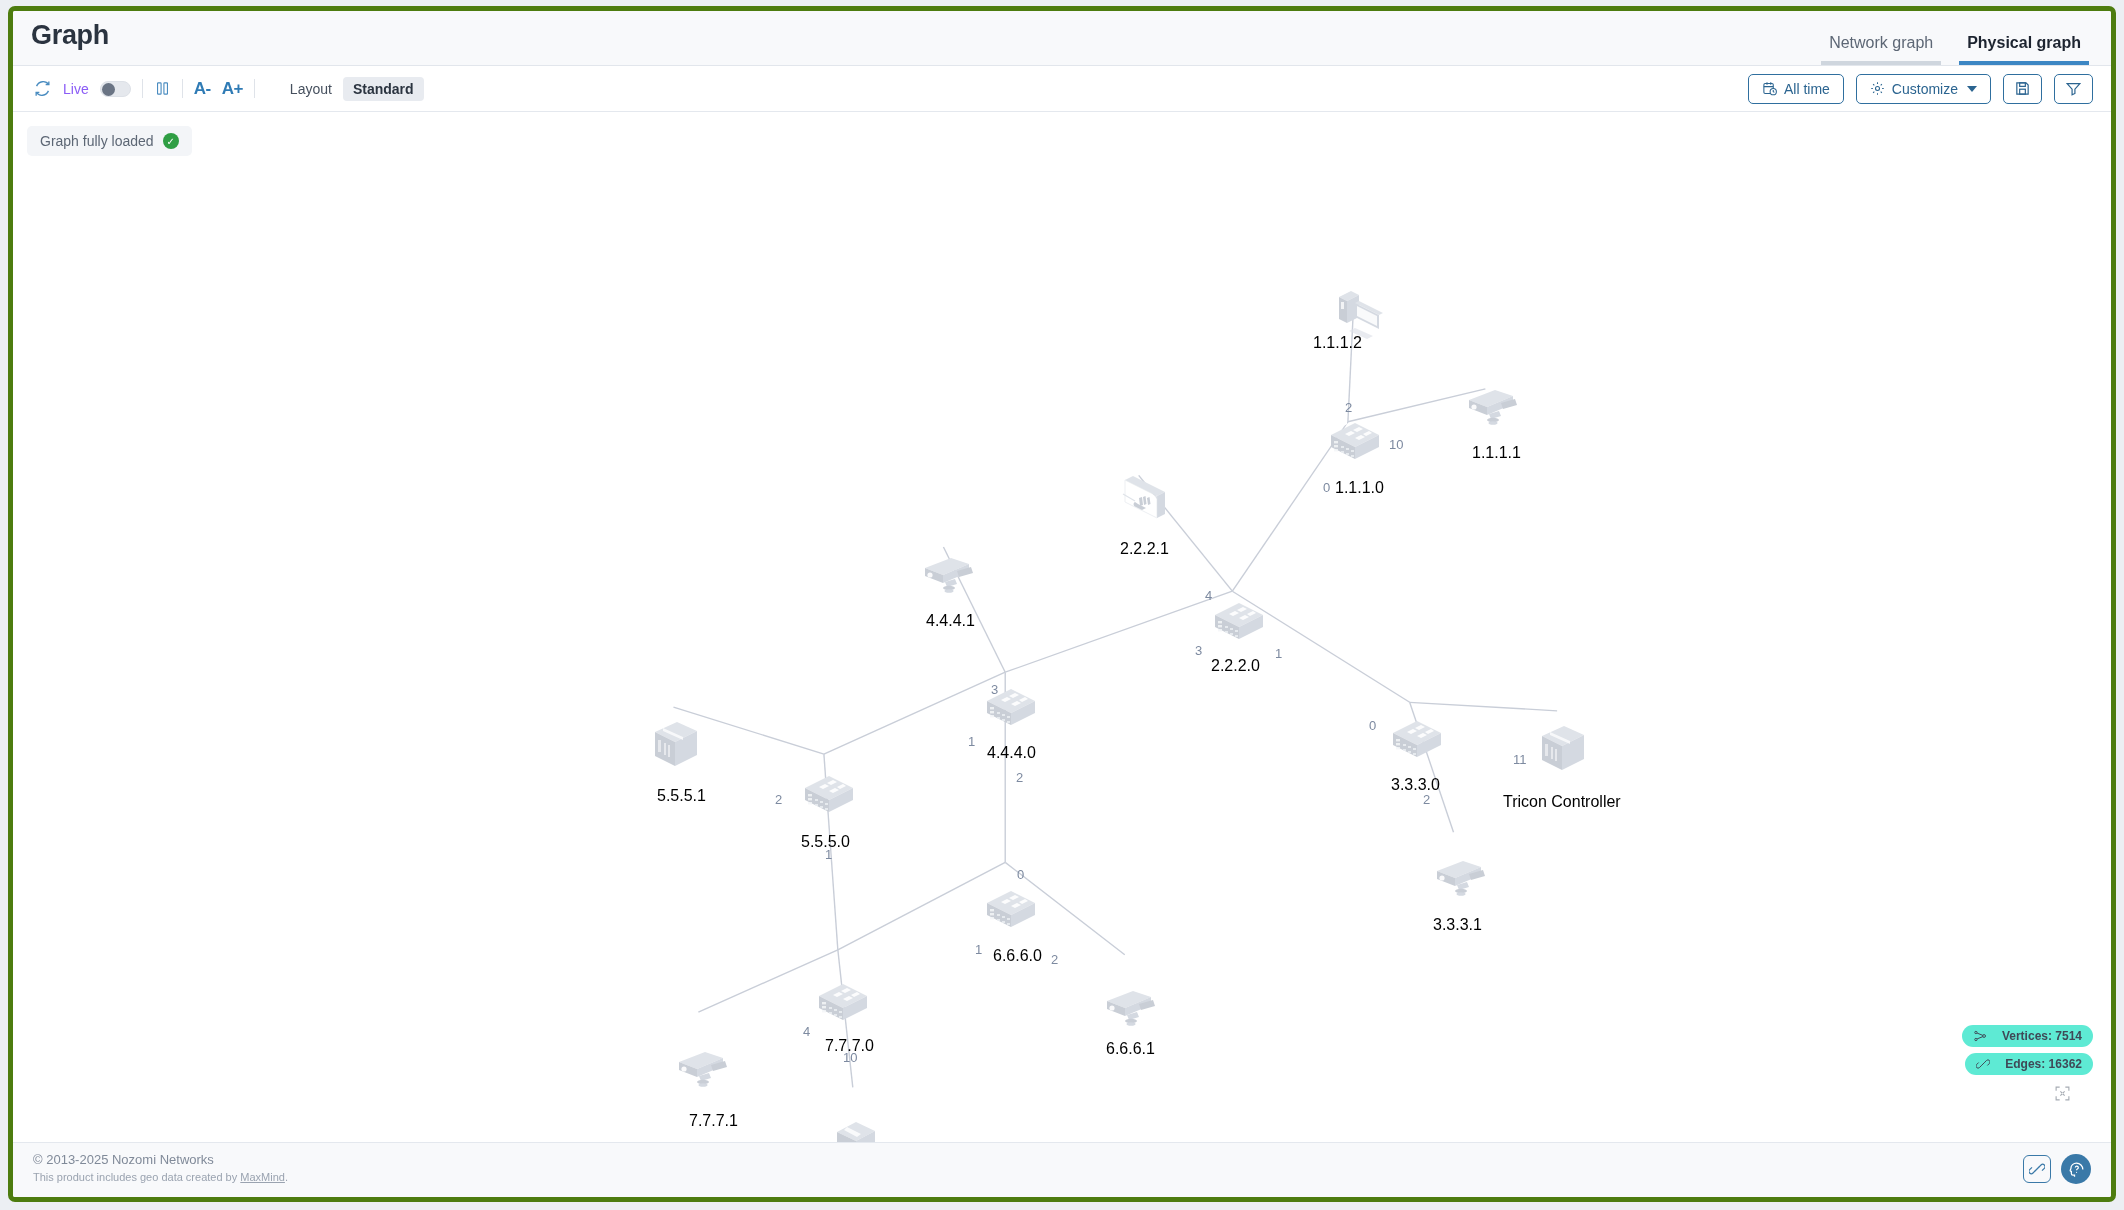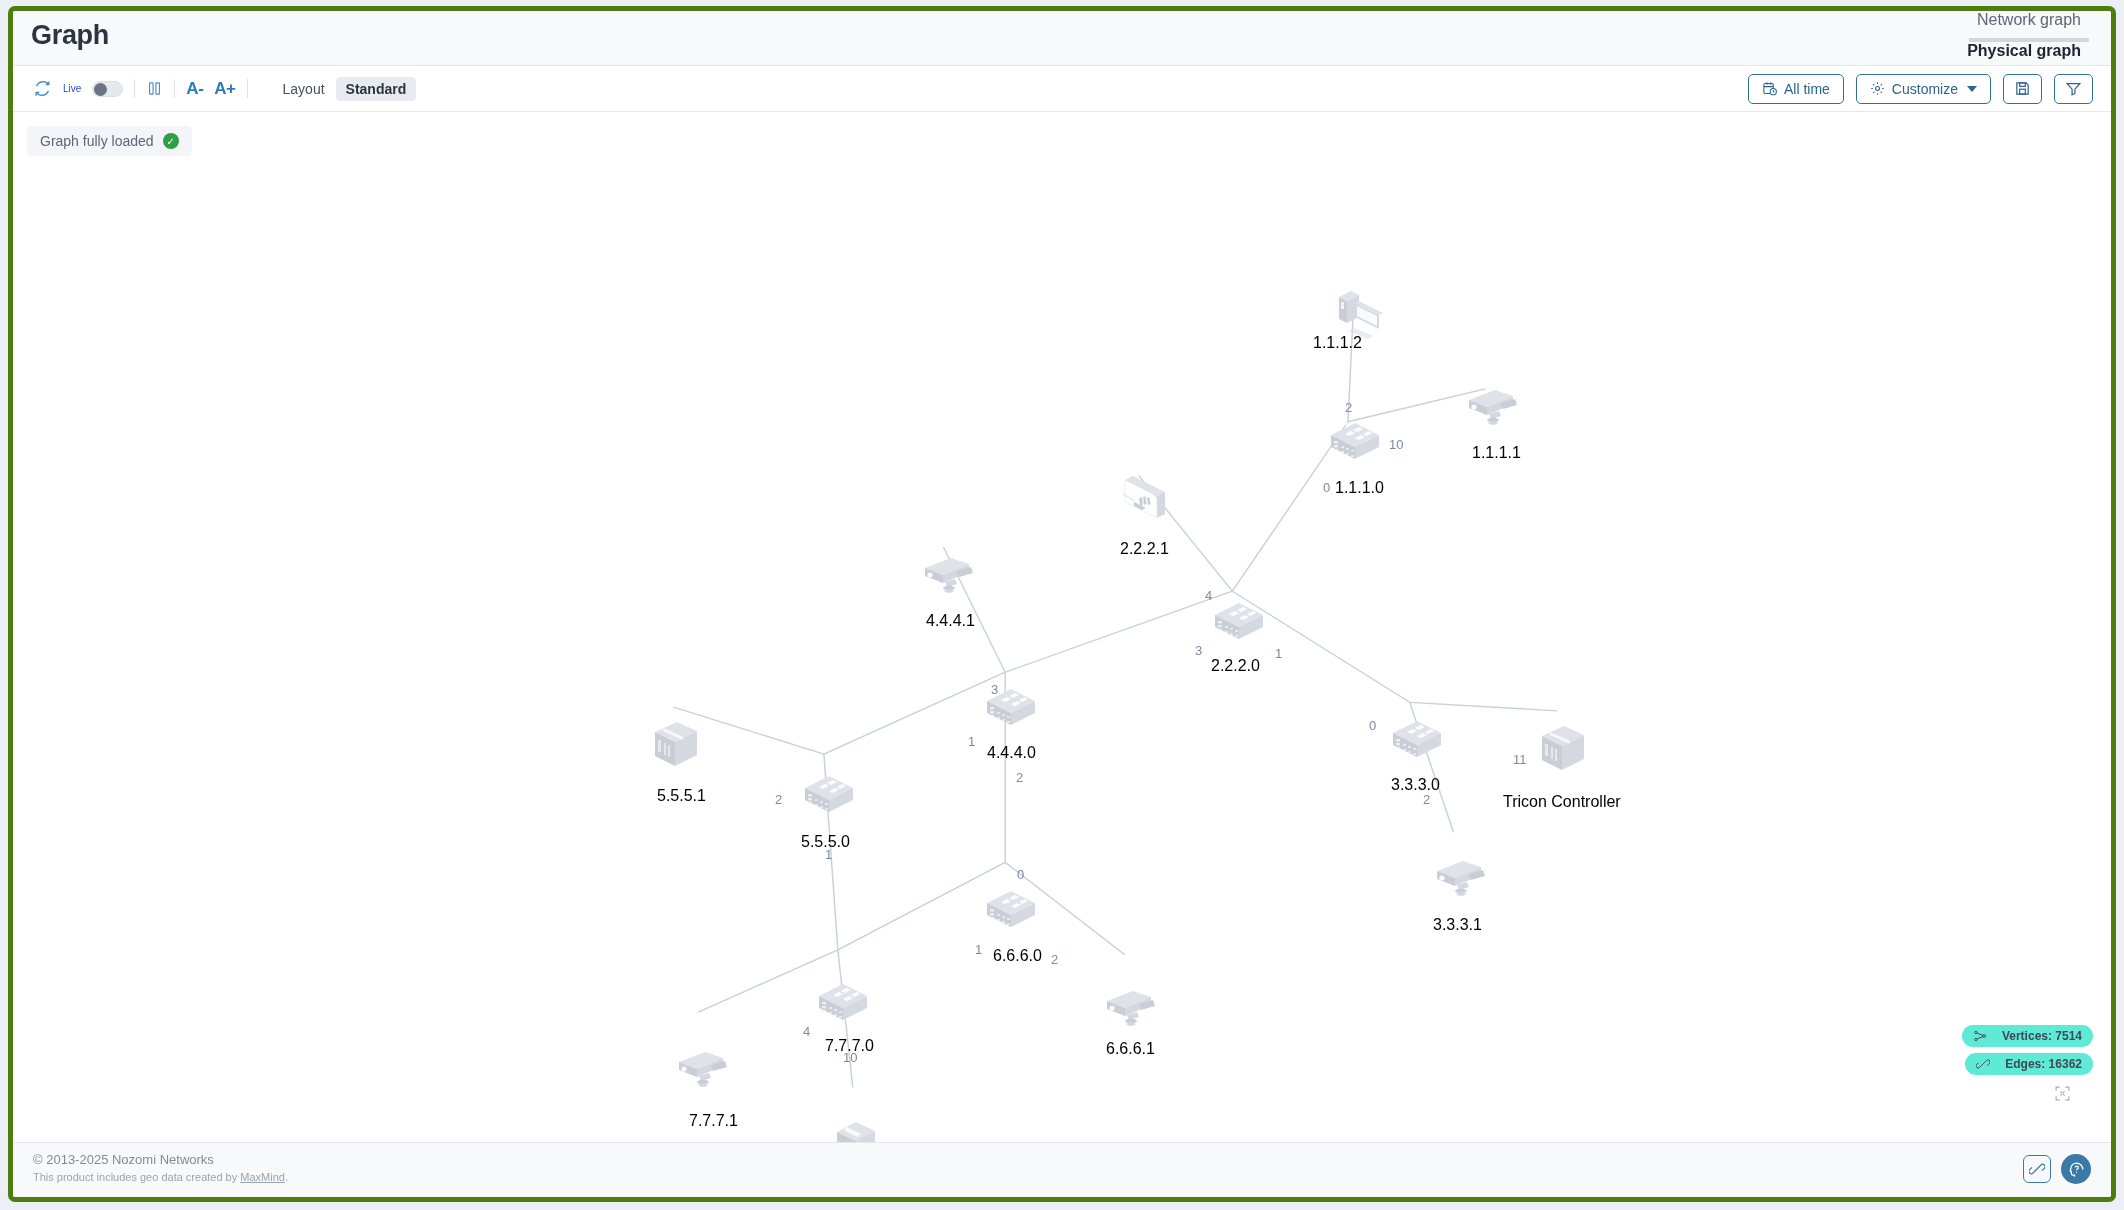--- a/index.html
+++ b/index.html
@@ -27,21 +27,21 @@
     border-bottom: 1px solid #e2e6ec;
     flex: 0 0 auto;
   }
   .page-title {
     position: absolute; left: 18px; top: 9px;
     font-size: 27px; font-weight: bold;
     color: #2b3440; letter-spacing: -0.3px;
   }
   .tabs {
     position: absolute; right: 22px; bottom: 0;
-    display: flex; align-items: flex-end; height: 100%; flex-direction: column;
+    display: flex; align-items: flex-end; height: 100%;
   }
   .tab {
     font-size: 16px; color: #5d6775;
     padding: 0 8px 9px 8px;
     margin-left: 18px;
     border-bottom: 4px solid #cfd6de;
     cursor: pointer; white-space: nowrap;
   }
   .tab.active {
     color: #1d2430; font-weight: bold;
@@ -59,21 +59,21 @@
   .tb-left {
     position: absolute; left: 20px; top: 0; height: 100%;
     display: flex; align-items: center; gap: 11px;
   }
   .tb-right {
     position: absolute; right: 18px; top: 0; height: 100%;
     display: flex; align-items: center; gap: 12px;
   }
   .ic { display: inline-flex; align-items: center; justify-content: center; }
   .ic svg { display: block; }
-  .live-label { font-size: 10px; color: #1d4ed8; }
+  .live-label { font-size: 14px; color: #8b5cf6; }
   .toggle {
     width: 31px; height: 16px; border-radius: 9px;
     background: #e5e8ed; position: relative; cursor: pointer;
     border: 1px solid #dde1e7;
   }
   .toggle .knob {
     position: absolute; left: 1px; top: 1px;
     width: 13px; height: 13px; border-radius: 50%;
     background: #6a7484;
   }

